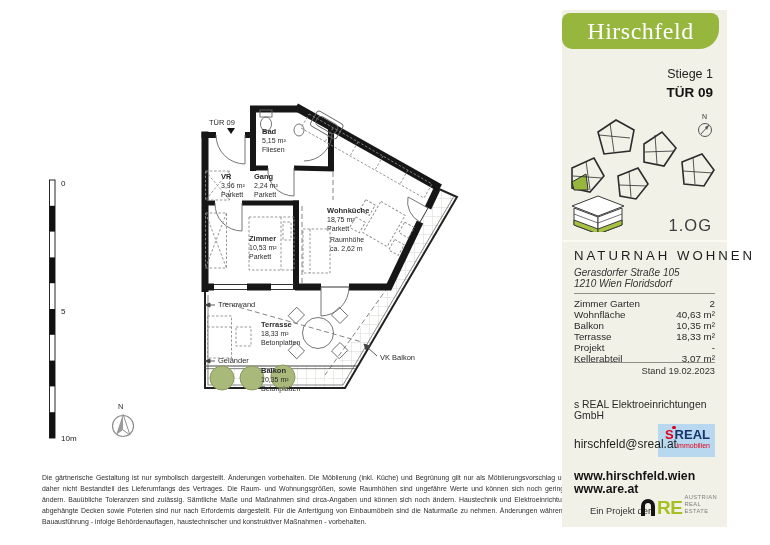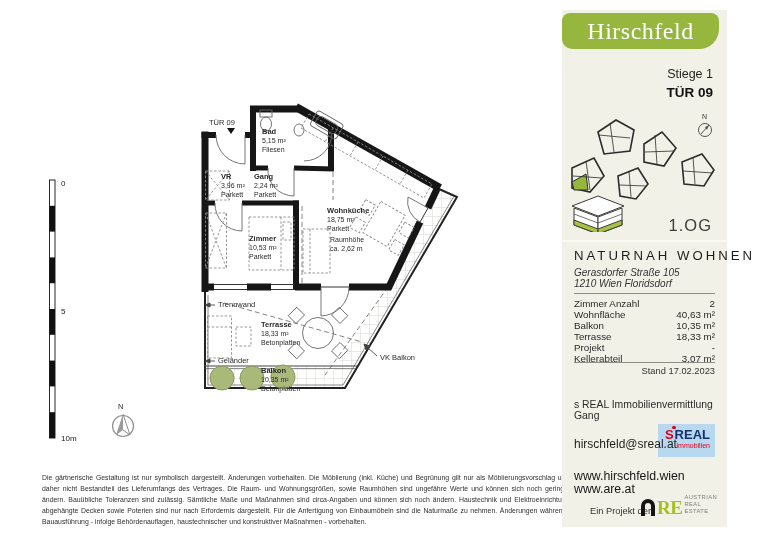--- a/index.html
+++ b/index.html
@@ -39,27 +39,27 @@
   #contact2{position:absolute;left:12px;top:389px;font-size:10.4px;color:#2a2a2a;}
   #contact3{position:absolute;left:12px;top:400px;font-size:9.6px;color:#2a2a2a;}
   #sreal{position:absolute;right:12px;top:414px;width:57px;height:33px;background:#b7d8ee;
     box-sizing:border-box;padding:4px 5px 0 0;text-align:right;}
   #sreal .row1{display:flex;justify-content:flex-end;align-items:baseline;line-height:1;}
   #sreal .s-glyph{color:#e2001a;font-weight:700;font-size:13px;position:relative;margin-right:1px;}
   #sreal .s-glyph::after{content:"";position:absolute;top:-2.5px;right:-2px;width:3.5px;height:3.5px;border-radius:50%;background:#e2001a;}
   #sreal .r-name{color:#16336e;font-weight:700;font-size:13px;}
   #sreal .r-sub{color:#e2001a;font-size:7px;line-height:1.5;}
   #email{position:absolute;left:12px;top:427px;font-size:12px;color:#1e1e1e;}
-  .weblink{position:absolute;left:12px;font-size:12.3px;font-weight:400;color:#151515;}
+  .weblink{position:absolute;left:12px;font-size:12.3px;font-weight:700;color:#151515;}
   #web1{top:459px;} #web2{top:472px;}
   #prefix{position:absolute;left:12px;top:496px;font-size:9.3px;color:#333;margin-left:16px;}
   #are-logo{position:absolute;right:10px;top:484px;display:flex;align-items:flex-end;gap:2px;}
   .are-arch{width:14px;height:17px;border:4.5px solid #141414;border-bottom:none;
     border-radius:8px 8px 0 0;box-sizing:border-box;}
-  .are-re{font-size:19px;font-weight:700;color:#a6c024;line-height:.85;letter-spacing:-.5px;font-family:Liberation Serif, serif;}
+  .are-re{font-size:19px;font-weight:700;color:#a6c024;line-height:.85;letter-spacing:-.5px;}
   .are-sub{font-size:5.8px;color:#7d7d7d;letter-spacing:.4px;line-height:1.2;margin-bottom:1px;}
 </style>
 </head>
 <body>
 
 <div id="stage">
 
   <svg id="plan-svg" width="585" height="545" viewBox="0 0 585 545">
     <defs>
       <pattern id="tiles" width="9" height="9" patternUnits="userSpaceOnUse">
@@ -309,21 +309,21 @@
     <div id="floor">1.OG</div>
 
     <div id="naturnah-sec"></div>
     <div id="nat-title">NATURNAH WOHNEN</div>
     <div id="addr1" class="addr">Gerasdorfer Straße 105</div>
     <div id="addr2" class="addr">1210 Wien Floridsdorf</div>
 
     <div id="rule1" class="rule"></div>
 
     <div class="fact-row" style="top:288px">
-      <span class="lab">Zimmer Anzahl</span>
+      <span class="lab">Zimmer Garten</span>
       <span class="val">2</span>
       </div>
     <div class="fact-row" style="top:299px">
       <span class="lab">Wohnfläche</span>
       <span class="val">40,63 m²</span>
       </div>
     <div class="fact-row" style="top:310px">
       <span class="lab">Balkon</span>
       <span class="val">10,35 m²</span>
       </div>
@@ -335,23 +335,23 @@
       <span class="lab">Projekt</span>
       <span class="val">-</span>
       </div>
     <div class="fact-row" style="top:343px">
       <span class="lab">Kellerabteil</span>
       <span class="val">3,07 m²</span>
       </div>
 
     <div id="rule2" class="rule"></div>
 
-    <div id="stand">Stand 17.02.2023</div>
-
-    <div id="contact2">s REAL Immobilienvermittlung Gang</div>
+    <div id="stand">Stand 19.02.2023</div>
+
+    <div id="contact2">s REAL Elektroeinrichtungen GmbH</div>
 
     <div id="sreal">
       <div class="row1">
         <span class="s-glyph">S</span>
         <span class="r-name">REAL</span>
       </div>
       <div class="r-sub">Immobilien</div>
     </div>
 
     <div id="email">hirschfeld@sreal.at</div>

